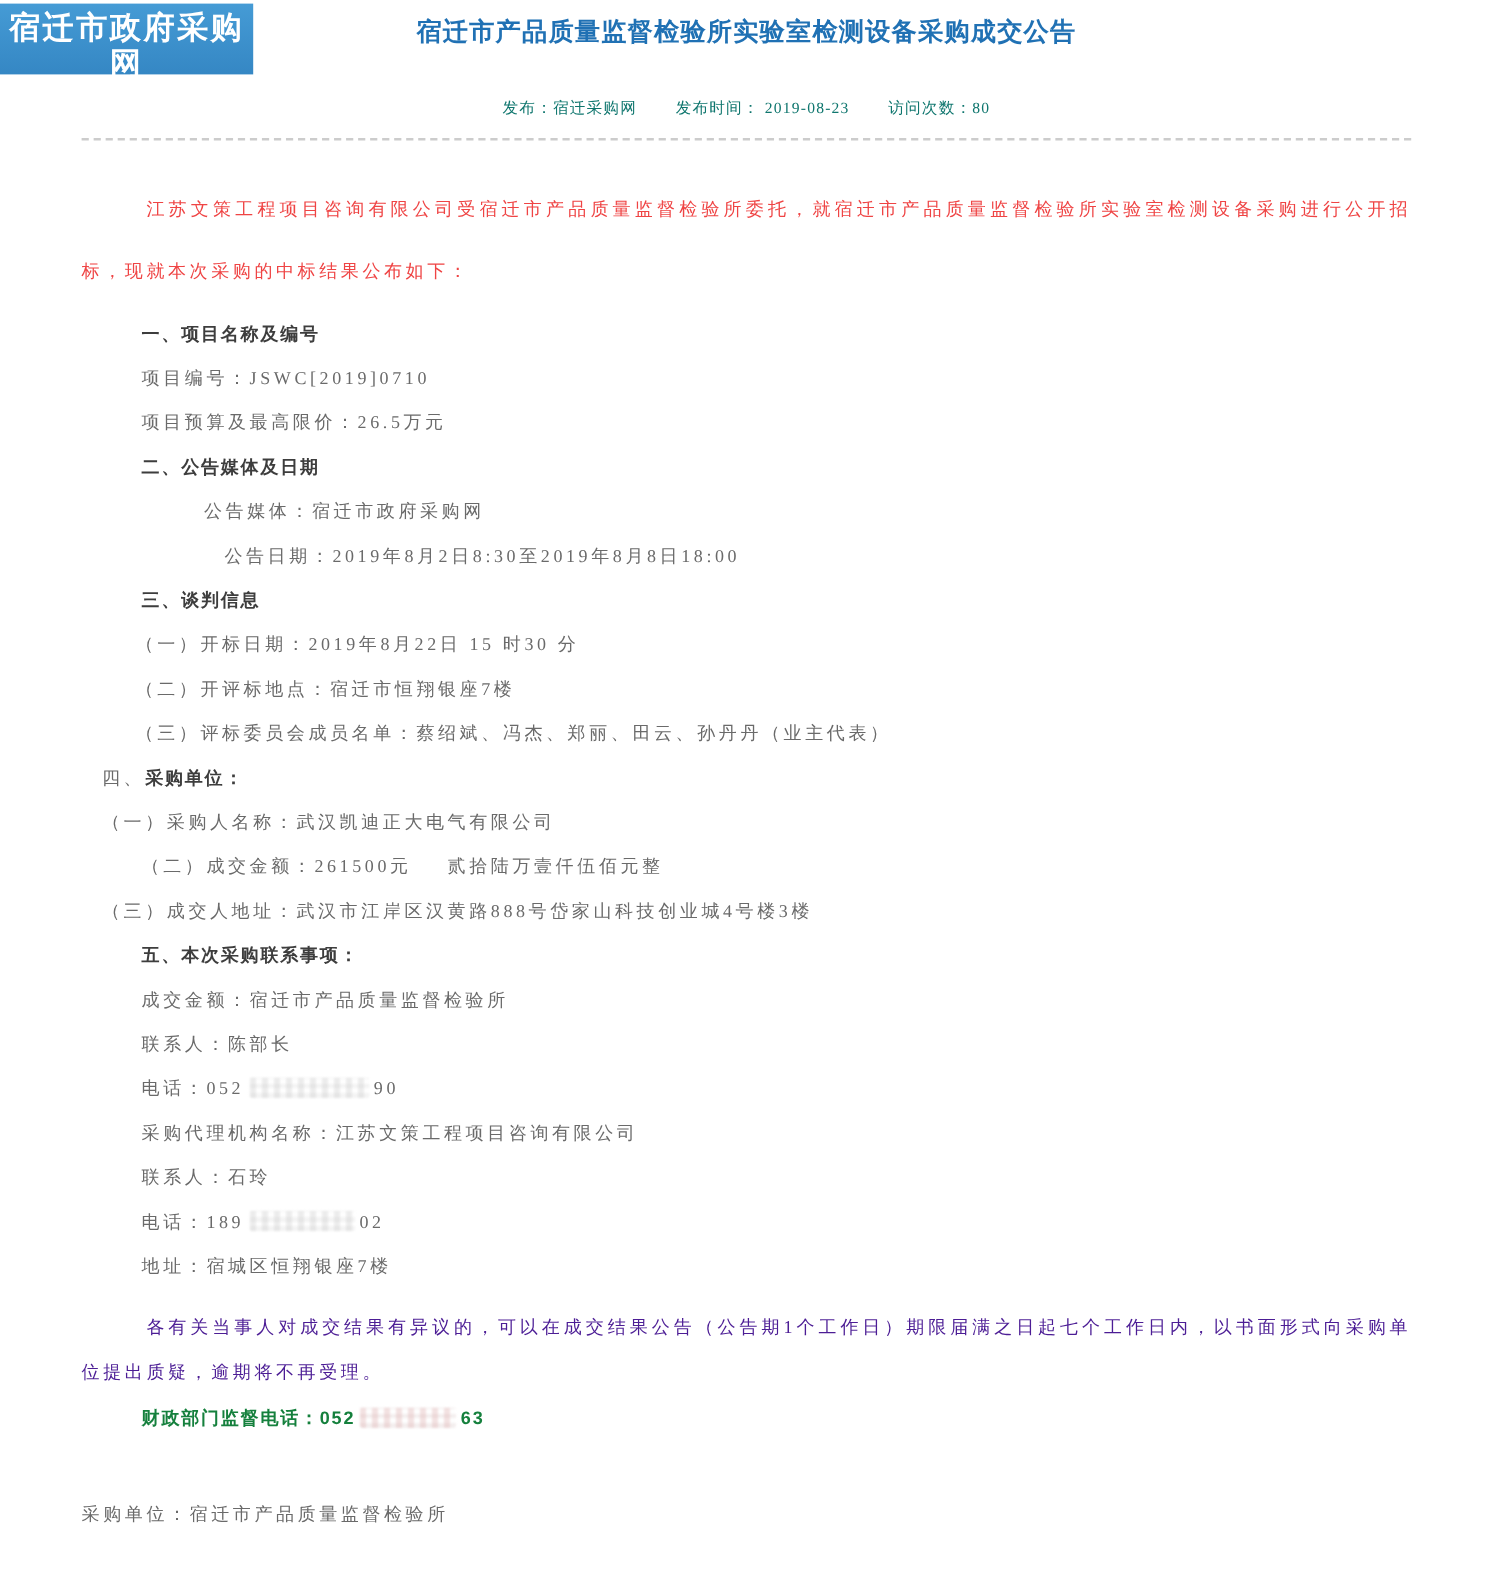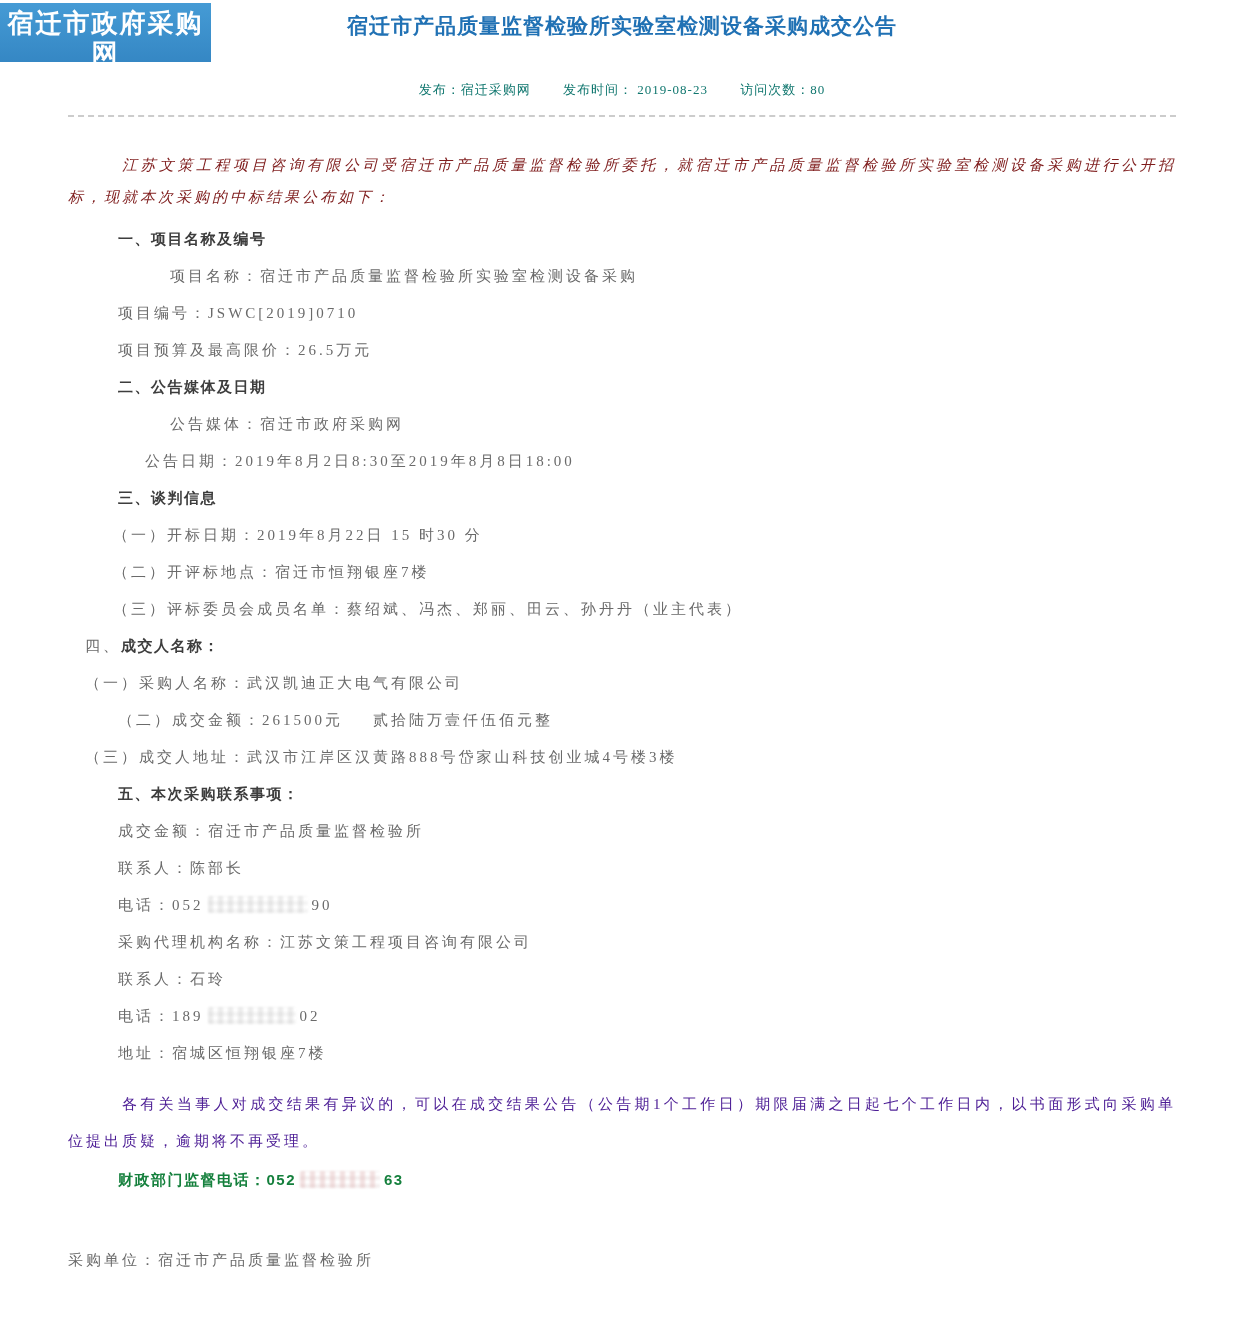--- a/index.html
+++ b/index.html
@@ -46,39 +46,38 @@
     margin:16px 68px 0 68px;
     border:none;
     border-top:2px dashed #cccccc;
     height:0;
   }
 
   
   .article { margin:0 68px; font-size:15px; }
   .para {
     margin:32px 0 0 0;
-    line-height:32px;
+    line-height:52px;
     text-indent:54px;
     text-align:justify;
     letter-spacing:3px;
-    color:#7f1d1d;
-    font-style:italic;
+    color:#ef4444;
   }
   .ln  { margin-top:15px; line-height:22px; letter-spacing:3px; color:#6a6a6a; white-space:nowrap; }
   .hd  {
     margin-top:15px; line-height:22px;
     font-family:"Liberation Sans","DejaVu Sans",sans-serif;
     font-weight:bold; color:#3d3d3d; letter-spacing:1.5px;
     white-space:nowrap;
   }
   .hd-mixed .pfx { font-family:"Liberation Serif","DejaVu Serif",serif; font-weight:normal; color:#6a6a6a; letter-spacing:3px; }
   .in17  { margin-left:17px; }
   .in45  { margin-left:45px; }
   .in50  { margin-left:50px; }
-  .in77  { margin-left:77px; }
+  .in77  { margin-left:119px; }
   .in102 { margin-left:102px; }
 
   .gap30 { display:inline-block; width:30px; }
 
   .closing {
     margin:22px 0 0 0;
     line-height:37px;
     text-indent:54px;
     text-align:justify;
     letter-spacing:3px;
@@ -132,34 +131,33 @@
     <span>访问次数：80</span>
   </div>
 
   <hr class="divider">
 
   <div class="article">
 
     <p class="para">江苏文策工程项目咨询有限公司受宿迁市产品质量监督检验所委托，就宿迁市产品质量监督检验所实验室检测设备采购进行公开招标，现就本次采购的中标结果公布如下：</p>
 
     <div class="hd in50">一、项目名称及编号</div>
-    <div class="ln in102">项目名称：宿迁市产品质量监督检验所实验室检测设备采购</div>
     <div class="ln in50">项目编号：JSWC[2019]0710</div>
     <div class="ln in50">项目预算及最高限价：26.5万元</div>
 
     <div class="hd in50">二、公告媒体及日期</div>
     <div class="ln in102">公告媒体：宿迁市政府采购网</div>
     <div class="ln in77">公告日期：2019年8月2日8:30至2019年8月8日18:00</div>
 
     <div class="hd in50">三、谈判信息</div>
     <div class="ln in45">（一）开标日期：2019年8月22日 15 时30 分</div>
     <div class="ln in45">（二）开评标地点：宿迁市恒翔银座7楼</div>
     <div class="ln in45">（三）评标委员会成员名单：蔡绍斌、冯杰、郑丽、田云、孙丹丹（业主代表）</div>
 
-    <div class="hd hd-mixed in17"><span class="pfx">四、</span><span>成交人名称：</span></div>
+    <div class="hd hd-mixed in17"><span class="pfx">四、</span><span>采购单位：</span></div>
     <div class="ln in17">（一）采购人名称：武汉凯迪正大电气有限公司</div>
     <div class="ln in50"><span>（二）成交金额：261500元</span><span class="gap30"></span><span>贰拾陆万壹仟伍佰元整</span></div>
     <div class="ln in17">（三）成交人地址：武汉市江岸区汉黄路888号岱家山科技创业城4号楼3楼</div>
 
     <div class="hd in50">五、本次采购联系事项：</div>
     <div class="ln in50">成交金额：宿迁市产品质量监督检验所</div>
     <div class="ln in50">联系人：陈部长</div>
     <div class="ln in50"><span>电话：</span><span>052</span><span class="redact w1"></span><span>90</span></div>
     <div class="ln in50">采购代理机构名称：江苏文策工程项目咨询有限公司</div>
     <div class="ln in50">联系人：石玲</div>

